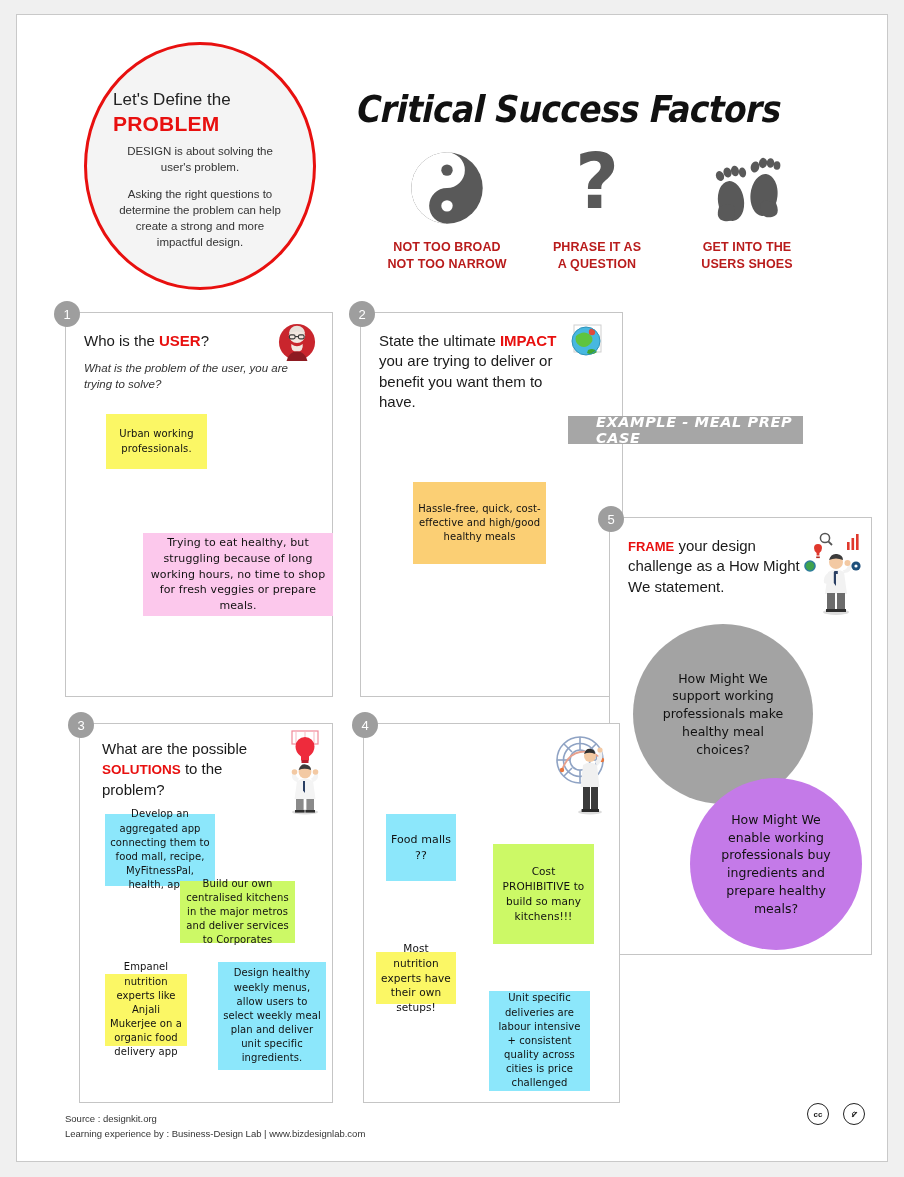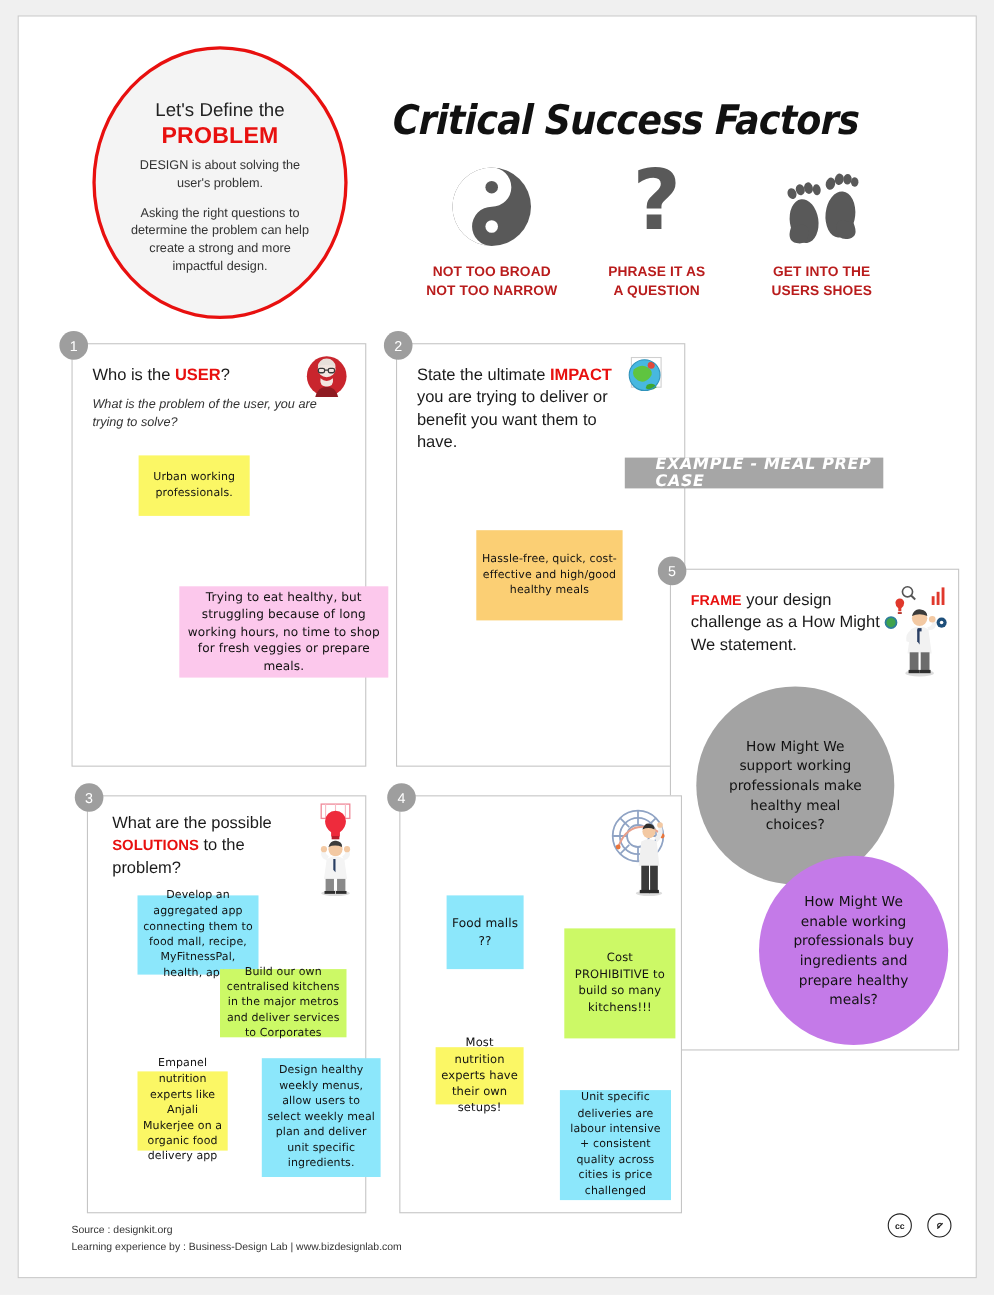--- a/index.html
+++ b/index.html
@@ -20,21 +20,21 @@
   
   .hero-circle {
     position: absolute;
     left: 67px; top: 27px;
     width: 232px; height: 248px;
     border-radius: 50%;
     border: 3px solid #e8100f;
     background: #f4f4f4;
     display: flex;
     flex-direction: column;
-    align-items: center;
+    align-items: flex-start;
     justify-content: flex-start;
     padding: 44px 26px 0 26px;
     text-align: center;
   }
   .hero-line1 { font-size: 17px; color: #222; line-height: 1.25; }
   .hero-line2 { font-size: 21px; font-weight: bold; color: #e8100f; letter-spacing: .2px; margin-top: 2px; }
   .hero-body { font-size: 11.5px; color: #333; line-height: 1.38; margin-top: 8px; }
   .hero-body.second { margin-top: 11px; }
 
   .csf-title {
@@ -109,21 +109,20 @@
   .note {
     position: absolute;
     font-family: "DejaVu Sans", sans-serif;
     font-size: 10px;
     line-height: 1.42;
     color: #111;
     text-align: center;
     display: flex; align-items: center; justify-content: center;
     padding: 5px 4px;
     letter-spacing: .1px;
-    margin-left: 20px;
   }
 
   
   .hmw {
     position: absolute;
     border-radius: 50%;
     display: flex; align-items: center; justify-content: center;
     text-align: center;
     font-family: "DejaVu Sans", sans-serif;
     font-size: 12.5px;

